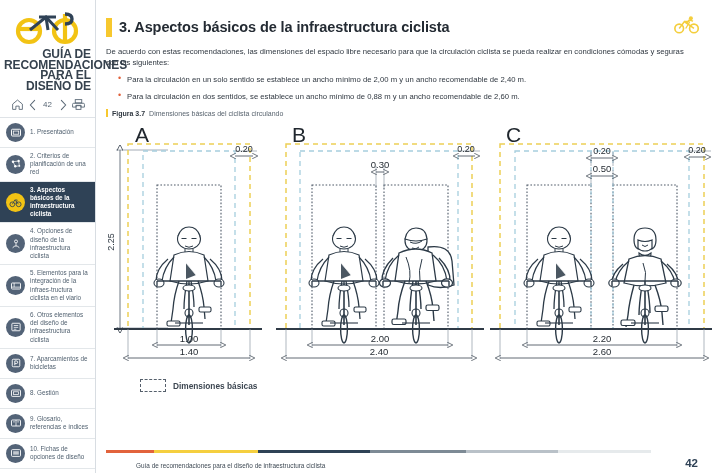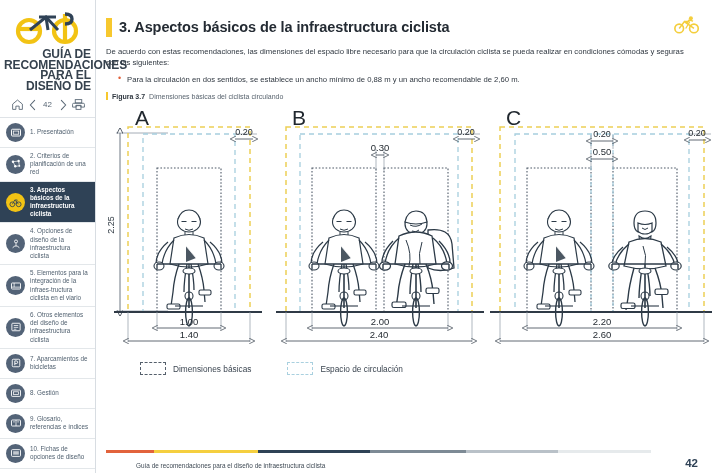--- a/index.html
+++ b/index.html
@@ -98,22 +98,23 @@
   .figure {
     position: relative;
     margin: 3px 0 0 0;
     height: 255px;
   }
   .fig-svg { display:block; }
 
   
   .legend {
     display:flex; align-items:flex-start;
-    gap: 0px;
+    gap: 16px;
     padding: 4px 0 0 44px;
+    font-weight: bold;
   }
   .legend-item { display:flex; align-items:center; gap:7px; }
   .legend-item + .legend-item { margin-left: 36px; }
   .swatch { width:26px; height:13px; background:#fff; }
   .sw-basic  { border: 1.4px dashed #555f6b; }
   .sw-circ   { border: 1.4px dashed #a9d0df; }
   .sw-seg    { border: 1.4px dashed #f3cf52; }
   .legend-label { font-size: 8.3px; color:#3c4651; }
 
   
@@ -288,20 +289,21 @@
           <path d="M13.5 15 L18 7.5" stroke="#f4ce3c" stroke-width="1.5"></path>
           <circle cx="19.5" cy="3.2" r="2.3" fill="#f4ce3c"></circle>
           <path d="M14 9.5 L17.5 5.2 L22 6.5" fill="none" stroke="#f4ce3c" stroke-width="1.7"></path>
         </svg>
       </span>
     </div>
 
     <p class="intro">De acuerdo con estas recomendaciones, las dimensiones del espacio libre necesario para que la circulación ciclista se pueda realizar en condiciones cómodas y seguras son las siguientes:</p>
 
     <ul class="bullets">
+      <li>Para la circulación en un solo sentido se establece un ancho mínimo de 2,00 m y un ancho recomendable de 2,40 m.</li>
       <li>Para la circulación en dos sentidos, se establece un ancho mínimo de 0,88 m y un ancho recomendable de 2,60 m.</li>
     </ul>
 
     <div class="fig-caption">
       <span class="fbar"></span>
       <span class="fnum">Figura 3.7</span>
       <span class="ftxt">Dimensiones básicas del ciclista circulando</span>
     </div>
 
     <div class="figure">
@@ -537,24 +539,20 @@
           </g>
         </g>
       </svg>
     </div>
 
     <div class="legend">
       <div class="legend-item">
         <span class="swatch sw-basic"></span>
         <span class="legend-label">Dimensiones básicas</span>
       </div>
-      <div class="legend-item">
-        <span class="swatch sw-circ"></span>
-        <span class="legend-label">Espacio de circulación</span>
-      </div>
     </div>
 
     <div class="footer">
       <div class="foot-bar">
         <i style="width:48px;background:#e2633c"></i>
         <i style="width:104px;background:#f5cf3f"></i>
         <i style="width:112px;background:#2f4256"></i>
         <i style="width:96px;background:#7d8a95"></i>
         <i style="width:92px;background:#b9c1c8"></i>
         <i style="width:93px;background:#e6eaec"></i>

